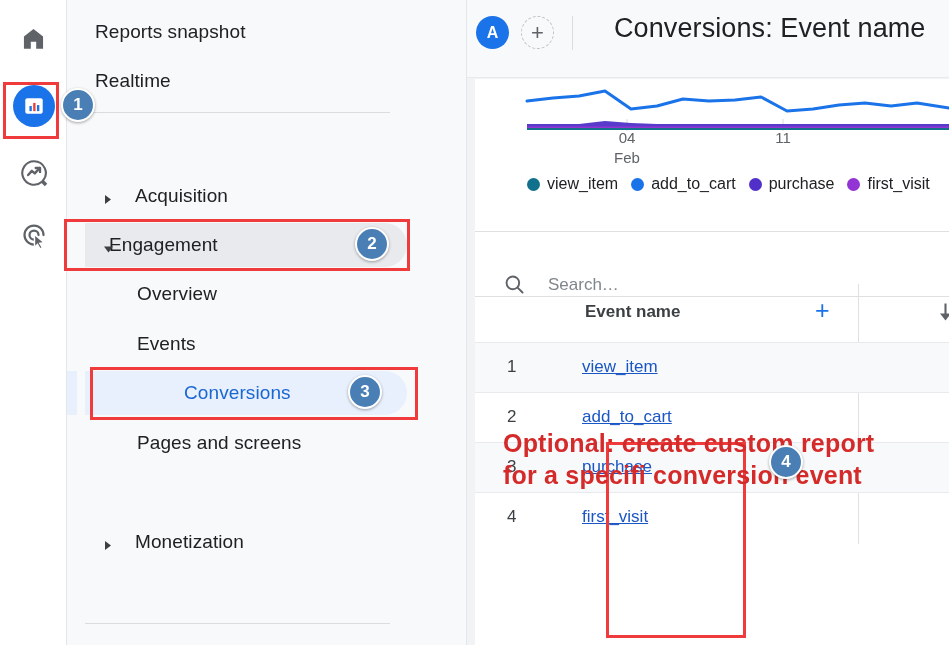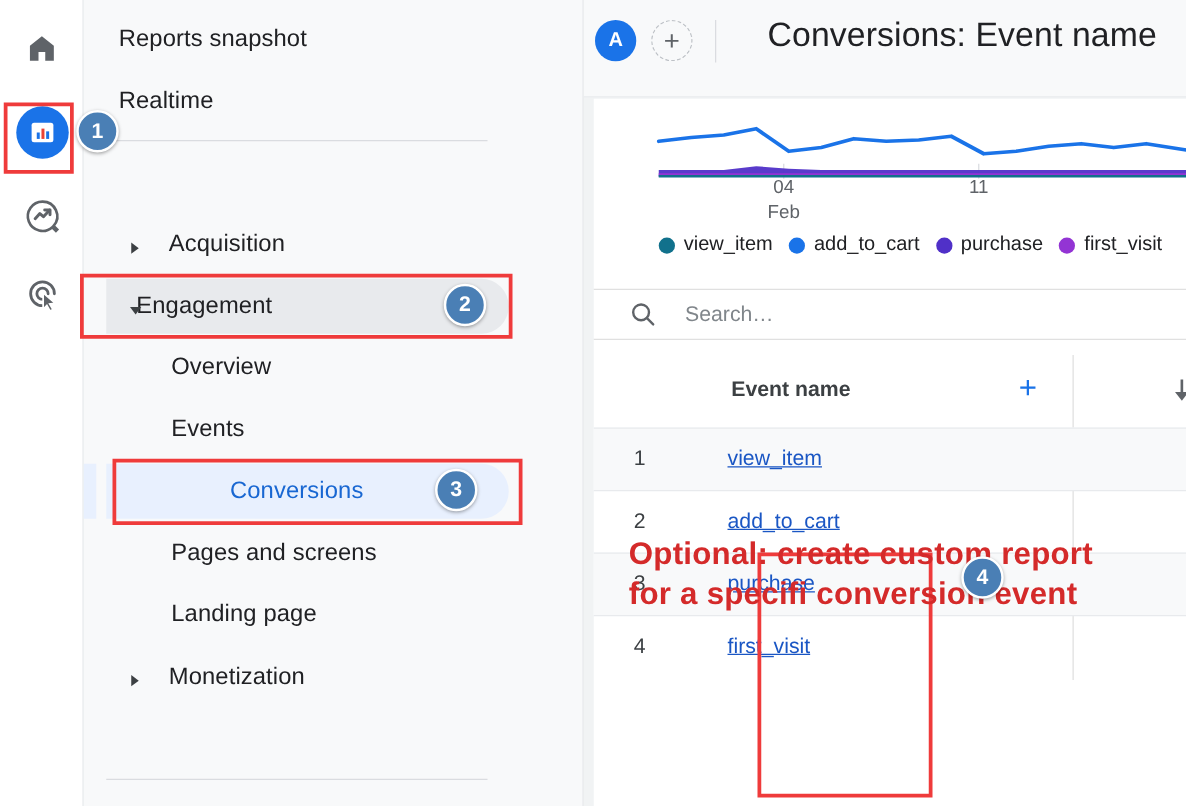--- a/index.html
+++ b/index.html
@@ -188,21 +188,21 @@
     position: absolute;
     left: 8px; top: 79px;
     width: 474px;
     min-height: 566px;
     background: #ffffff;
   }
 
   
   .chart-area {
     position: absolute;
-    left: 0; top: 16px;
+    left: 0; top: 4px;
     width: 474px;
     height: 130px;
     overflow: hidden;
   }
   .chart-svg { position: absolute; left: 0; top: 0; }
   .tick-label {
     position: absolute;
     font-size: 15px;
     color: #5f6368;
     text-align: center;
@@ -230,26 +230,26 @@
     font-size: 16px;
     color: #202124;
     white-space: nowrap;
   }
 
   
   .search-row {
     position: absolute;
     left: 0; top: 152px;
     width: 474px;
-    height: 41px;
+    height: 66px;
     border-top: 1px solid #e0e0e0;
     border-bottom: 1px solid #e0e0e0;
     box-sizing: border-box;
     display: flex;
-    align-items: center;
+    align-items: flex-end;
   }
   .search-icon-box {
     margin-left: 28px;
     display: flex;
     align-items: center;
   }
   .search-input {
     border: none;
     outline: none;
     background: transparent;
@@ -450,23 +450,20 @@
     </div>
 
     <div class="nav-item sub active" style="top:371px;padding-left:47px;">
       <span class="nav-label">Conversions</span>
     </div>
 
     <div class="nav-item sub" style="top:421px;">
       <span class="nav-label">Pages and screens</span>
     </div>
 
-    <div class="nav-item sub" style="top:470px;">
-      <span class="nav-label">Landing page</span>
-    </div>
 
     <div class="nav-item top-level" style="top:520px;">
       <span class="arrow-caret">
         <svg width="10" height="11" viewBox="0 0 10 11" aria-hidden="true">
           <polygon points="2,1 2,10 8,5.5" fill="#3c4043"></polygon>
         </svg>
       </span>
       <span class="nav-label" style="padding-left:50px;">Monetization</span>
     </div>
 

